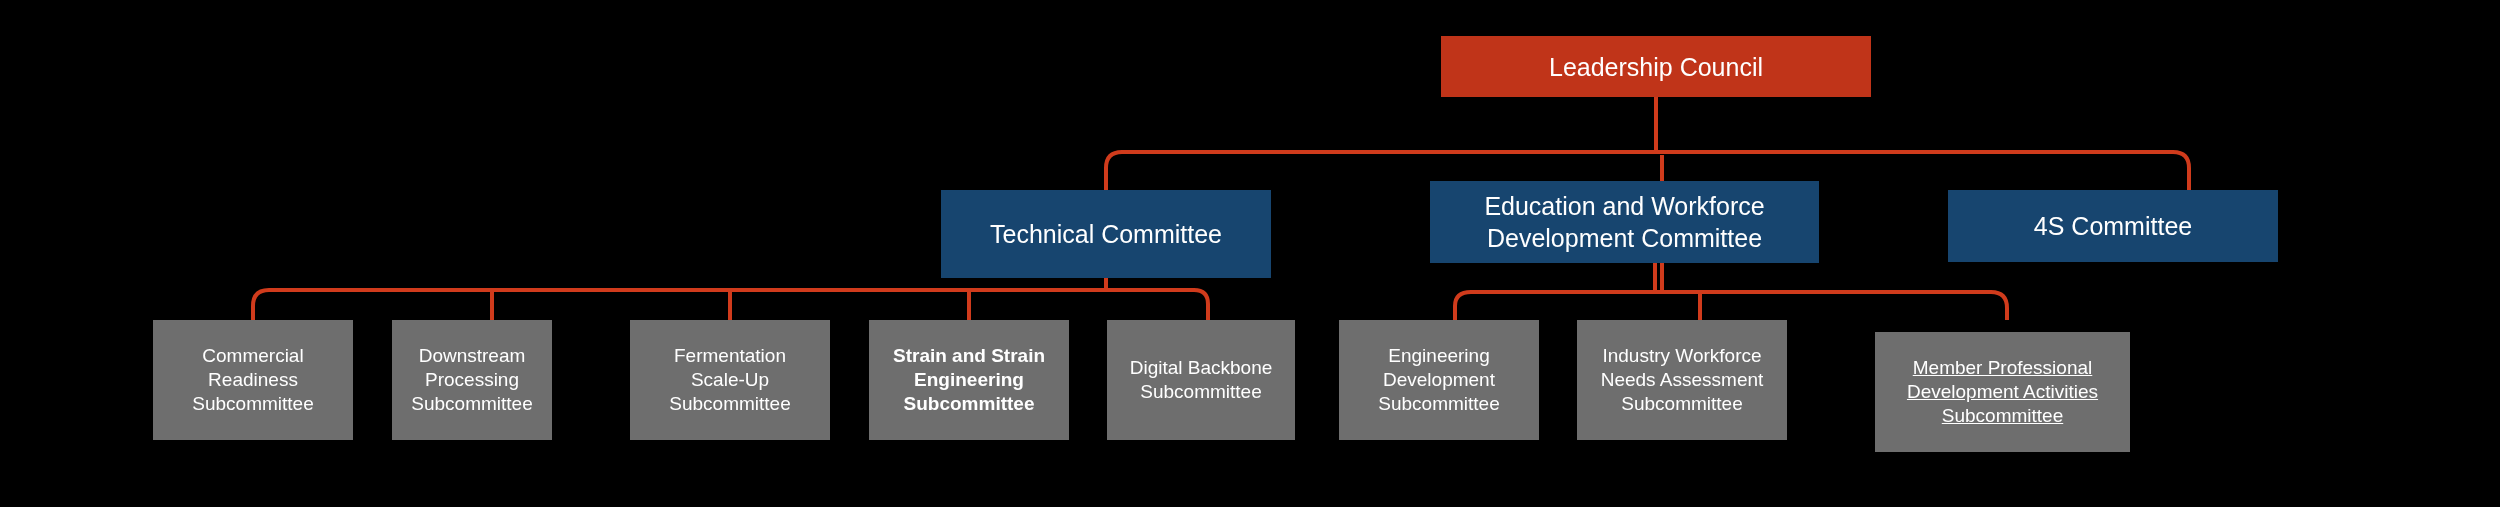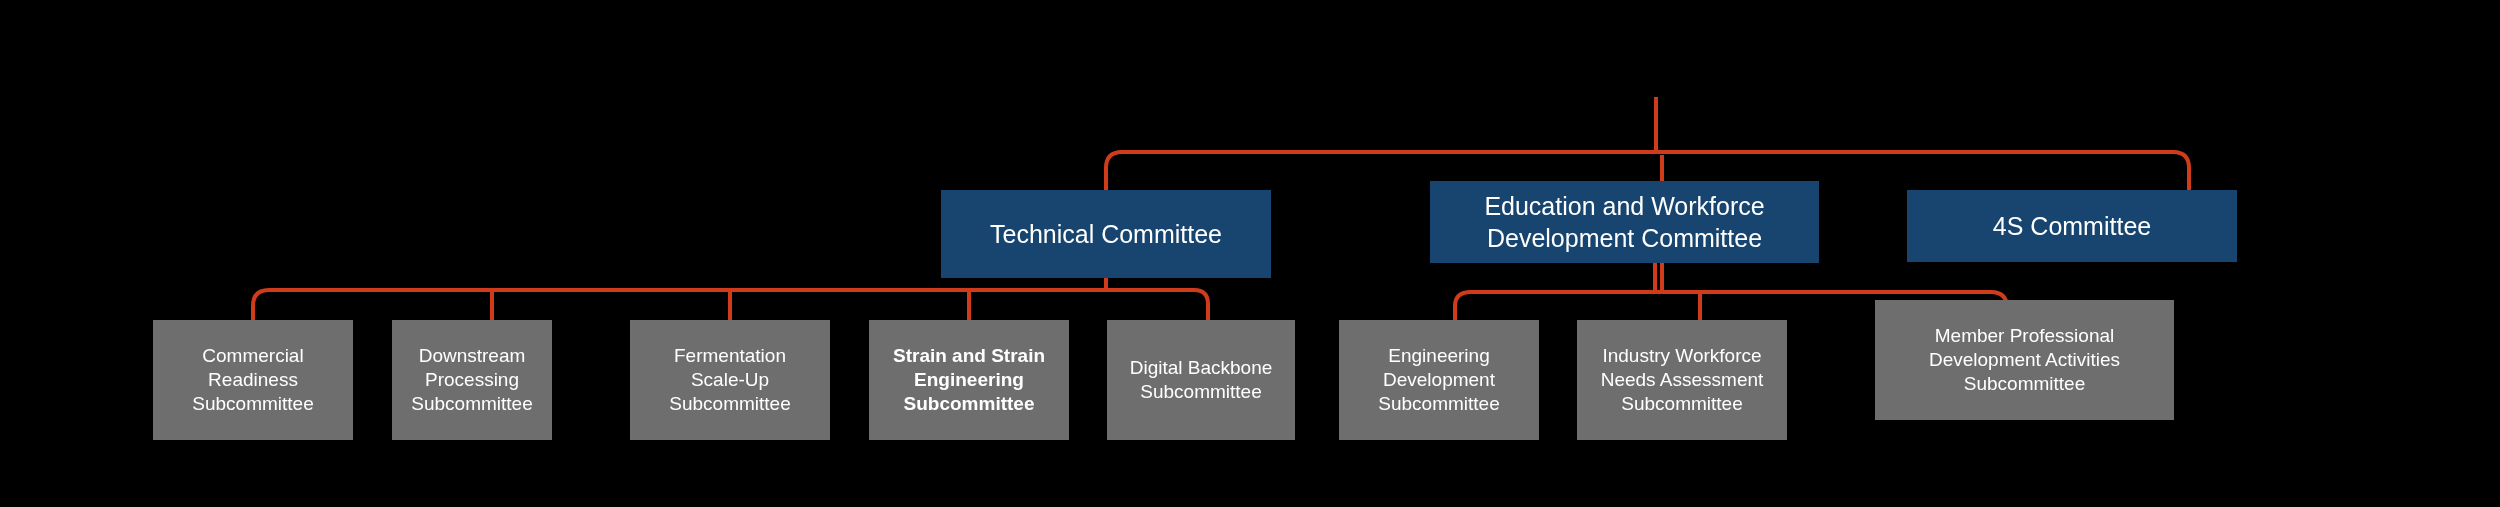--- a/index.html
+++ b/index.html
@@ -79,30 +79,33 @@
 
       <path d="M 1655 263 L 1655 292"></path>
       <path d="M 1662 263 L 1662 292"></path>
 
       <path d="M 1455 320 L 1455 306 Q 1455 292 1471 292 L 1991 292 Q 2007 292 2007 308 L 2007 320"></path>
       <path d="M 1700 320 L 1700 292"></path>
 
     </g>
   </svg>
 
+  <div class="node level-root" style="left:1441px; top:36px; width:430px; height:61px;">
+    <span class="node-label">Leadership Council</span>
+  </div>
 
   <div class="node level-committee" style="left:941px; top:190px; width:330px; height:88px;">
     <span class="node-label">Technical Committee</span>
   </div>
 
   <div class="node level-committee" style="left:1430px; top:181px; width:389px; height:82px;">
     <span class="node-label">Education and Workforce Development Committee</span>
   </div>
 
-  <div class="node level-committee" style="left:1907px; top:190px; width:330px; height:72px;">
+  <div class="node level-committee" style="left:1948px; top:190px; width:330px; height:72px;">
     <span class="node-label">4S Committee</span>
   </div>
 
   <div class="node level-sub" style="left:153px; top:320px; width:200px; height:120px;justify-content:flex-end;">
     <span class="node-label">Commercial
 Readiness
 Subcommittee</span>
   </div>
 
   <div class="node level-sub" style="left:392px; top:320px; width:160px; height:120px;">
@@ -133,19 +136,19 @@
 Development
 Subcommittee</span>
   </div>
 
   <div class="node level-sub" style="left:1577px; top:320px; width:210px; height:120px;">
     <span class="node-label">Industry Workforce
 Needs Assessment
 Subcommittee</span>
   </div>
 
-  <div class="node level-sub" style="left:1875px; top:300px; width:299px; height:120px;">
+  <div class="node level-sub" style="left:1875px; top:332px; width:255px; height:120px;text-decoration:underline;">
     <span class="node-label">Member Professional
 Development Activities
 Subcommittee</span>
   </div>
 
 </div>
 
 </body></html>

